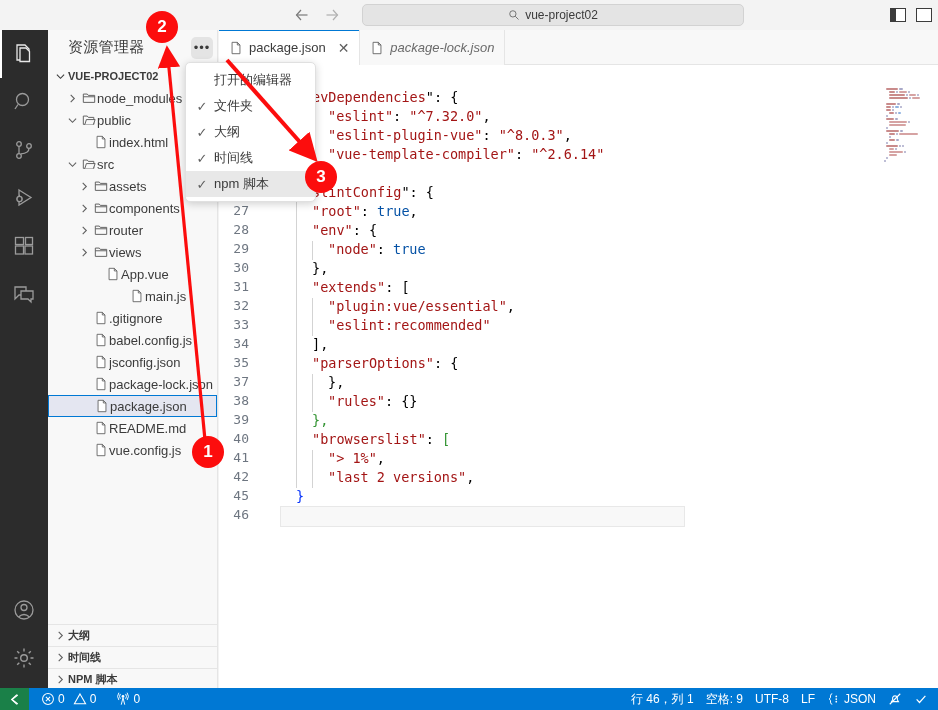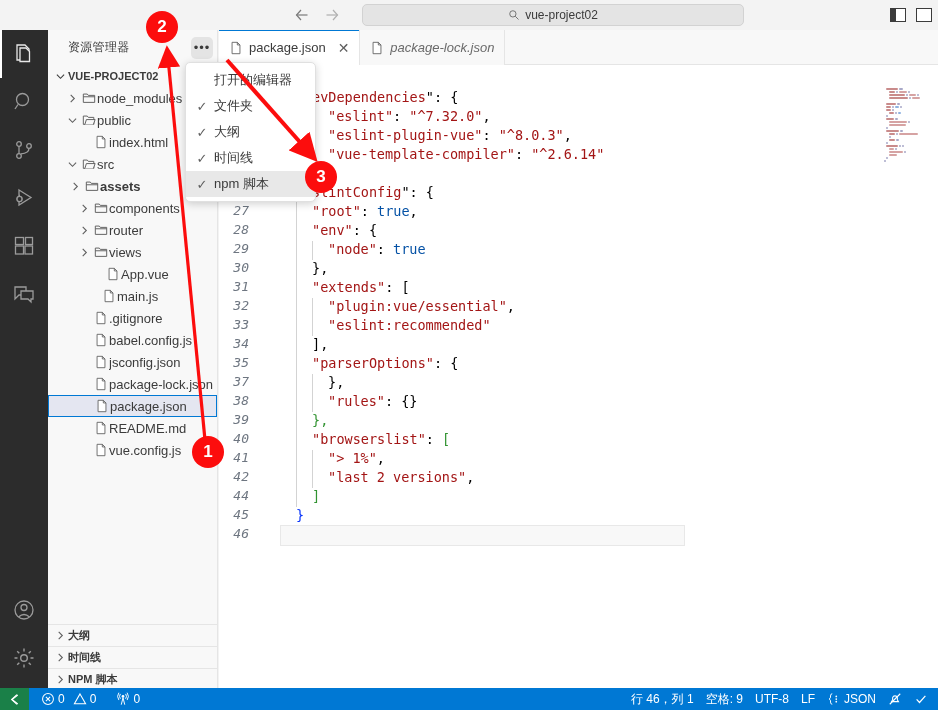--- a/index.html
+++ b/index.html
@@ -67,21 +67,21 @@
   .sidebar {
     position: absolute; left: 48px; top: 30px; width: 170px; height: 660px;
     background: #f8f8f8;
     border-right: 1px solid #e5e5e5;
   }
   .sb-header {
     height: 35px; display: flex; align-items: center; justify-content: space-between;
     padding: 0 4px 0 20px;
   }
   .sb-title {
-    font-size: 12px; color: #3b3b3b; letter-spacing: .3px;
+    font-size: 15px; color: #3b3b3b; letter-spacing: .3px;
   }
   .sb-actions {
     width: 22px; height: 22px; border-radius: 5px;
     background: #e4e4e4;
     display: flex; align-items: center; justify-content: center;
     color: #3b3b3b; font-size: 13px; letter-spacing: 1px; line-height: 8px;
   }
   .tree-root {
     font-size: 13px; color: #3b3b3b;
   }
@@ -145,21 +145,21 @@
     position: absolute; left: 0; top: 57px; right: 0; bottom: 0;
     background: #ffffff; overflow: hidden;
   }
   .code-line {
     height: 19px; display: flex; align-items: center;
     font-family: "DejaVu Sans Mono", monospace; font-size: 13.5px;
     white-space: pre;
   }
   .lineno {
     width: 44px; flex: 0 0 44px; text-align: right; padding-right: 14px;
-    color: #6e7681; font-family: "DejaVu Sans Mono", monospace; font-size: 13px; font-style: italic;
+    color: #6e7681; font-family: "DejaVu Sans Mono", monospace; font-size: 13px;
   }
   .codetext { position: relative; flex: 1; color: #000; }
   .cur-line .codetext::before {
     content: ""; position: absolute; left: 17px; right: 253px; top: -1px; height: 19px;
     border: 1px solid #e8e8e8; background: #f8f8f8; z-index: 0;
   }
   .k { color: #a31515; text-align: center; }
   .s { color: #a31515; }
   .b { color: #0451a5; }
   .p { color: #000000; }
@@ -392,21 +392,21 @@
               </svg>
             </span>
             <span class="ficon">
               <svg viewBox="0 0 16 16">
                 <path d="M1.5 3.5 h4.5 l1.2 1.5 h6.3 v8 h-12 z" fill="none" stroke="#5f5f5f" stroke-width="1.1"></path>
                 <path d="M3.3 13 l1.7-5.5 h10 L13 13" fill="#f8f8f8" stroke="#5f5f5f" stroke-width="1.1"></path>
               </svg>
             </span>
             <span class="rlabel">src</span>
           </div>
-          <div class="row" style="padding-left: 19px; font-weight: bold;">
+          <div class="row" style="padding-left: 28px;">
             <span class="chev">
               <svg viewBox="0 0 10 10">
                 <path d="M3 1 L7 5 L3 9" fill="none" stroke="#5f5f5f" stroke-width="1.2"></path>
               </svg>
             </span>
             <span class="ficon">
               <svg viewBox="0 0 16 16">
                 <path d="M1.5 3.5 h4.5 l1.2 1.5 h7.3 v8 h-13 z" fill="none" stroke="#5f5f5f" stroke-width="1.1"></path>
                 <path d="M1.5 6.6 h13" fill="none" stroke="#5f5f5f" stroke-width="1.1"></path>
               </svg>
@@ -458,21 +458,21 @@
           <div class="row" style="padding-left: 40px;">
             <span class="chev"></span>
             <span class="ficon">
               <svg viewBox="0 0 16 16">
                 <path d="M3.5 1.5 h6 l3 3 v10 h-9 z" fill="#fff" stroke="#5f5f5f" stroke-width="1"></path>
                 <path d="M9.5 1.5 v3 h3" fill="none" stroke="#5f5f5f" stroke-width="1"></path>
               </svg>
             </span>
             <span class="rlabel">App.vue</span>
           </div>
-          <div class="row" style="padding-left: 36px;">
+          <div class="row" style="padding-left: 64px;">
             <span class="chev"></span>
             <span class="ficon">
               <svg viewBox="0 0 16 16">
                 <path d="M3.5 1.5 h6 l3 3 v10 h-9 z" fill="#fff" stroke="#5f5f5f" stroke-width="1"></path>
                 <path d="M9.5 1.5 v3 h3" fill="none" stroke="#5f5f5f" stroke-width="1"></path>
               </svg>
             </span>
             <span class="rlabel">main.js</span>
           </div>
           <div class="row" style="padding-left: 28px;">
@@ -617,21 +617,20 @@
         <div class="code-line"><span class="lineno">32</span><span class="codetext"><span class="guide" style="left:33px"></span><span class="guide" style="left:49px"></span><span style="position:relative;z-index:1;padding-left:65px"><span class="s">"plugin:vue/essential"</span><span class="p">,</span></span></span></div>
         <div class="code-line"><span class="lineno">33</span><span class="codetext"><span class="guide" style="left:33px"></span><span class="guide" style="left:49px"></span><span style="position:relative;z-index:1;padding-left:65px"><span class="s">"eslint:recommended"</span></span></span></div>
         <div class="code-line"><span class="lineno">34</span><span class="codetext"><span class="guide" style="left:33px"></span><span style="position:relative;z-index:1;padding-left:49px"><span class="p">],</span></span></span></div>
         <div class="code-line"><span class="lineno">35</span><span class="codetext"><span class="guide" style="left:33px"></span><span style="position:relative;z-index:1;padding-left:49px"><span class="k">"parserOptions"</span><span class="p">: {</span></span></span></div>
         <div class="code-line"><span class="lineno">37</span><span class="codetext"><span class="guide" style="left:33px"></span><span class="guide" style="left:49px"></span><span style="position:relative;z-index:1;padding-left:65px"><span class="p">},</span></span></span></div>
         <div class="code-line"><span class="lineno">38</span><span class="codetext"><span class="guide" style="left:33px"></span><span class="guide" style="left:49px"></span><span style="position:relative;z-index:1;padding-left:65px"><span class="k">"rules"</span><span class="p">: {}</span></span></span></div>
         <div class="code-line"><span class="lineno">39</span><span class="codetext"><span class="guide" style="left:33px"></span><span style="position:relative;z-index:1;padding-left:49px"><span class="br2">},</span></span></span></div>
         <div class="code-line"><span class="lineno">40</span><span class="codetext"><span class="guide" style="left:33px"></span><span style="position:relative;z-index:1;padding-left:49px"><span class="k">"browserslist"</span><span class="p">: </span><span class="br2">[</span></span></span></div>
         <div class="code-line"><span class="lineno">41</span><span class="codetext"><span class="guide" style="left:33px"></span><span class="guide" style="left:49px"></span><span style="position:relative;z-index:1;padding-left:65px"><span class="s">"&gt; 1%"</span><span class="p">,</span></span></span></div>
         <div class="code-line"><span class="lineno">42</span><span class="codetext"><span class="guide" style="left:33px"></span><span class="guide" style="left:49px"></span><span style="position:relative;z-index:1;padding-left:65px"><span class="s">"last 2 versions"</span><span class="p">,</span></span></span></div>
-        <div class="code-line"><span class="lineno">44</span><span class="codetext"><span class="guide" style="left:33px"></span><span style="position:relative;z-index:1;padding-left:49px"><span class="br2">]</span></span></span></div>
         <div class="code-line"><span class="lineno">45</span><span class="codetext"><span style="position:relative;z-index:1;padding-left:33px"><span class="br1">}</span></span></span></div>
         <div class="code-line cur-line"><span class="lineno">46</span><span class="codetext"><span style="position:relative;z-index:1;padding-left:17px"></span></span></div>
       </div>
     <div class="minimap" id="minimap">
         <div class="mm-line" style="padding-left: 6.4px;">
           <span class="mm-seg" style="width: 11.9px; background: rgb(201, 139, 139);"></span>
           <span class="mm-seg" style="width: 3.4px; background: rgb(168, 168, 200);"></span>
         </div>
         <div class="mm-line" style="padding-left: 8.6px;">
           <span class="mm-seg" style="width: 6.8px; background: rgb(201, 139, 139);"></span>

